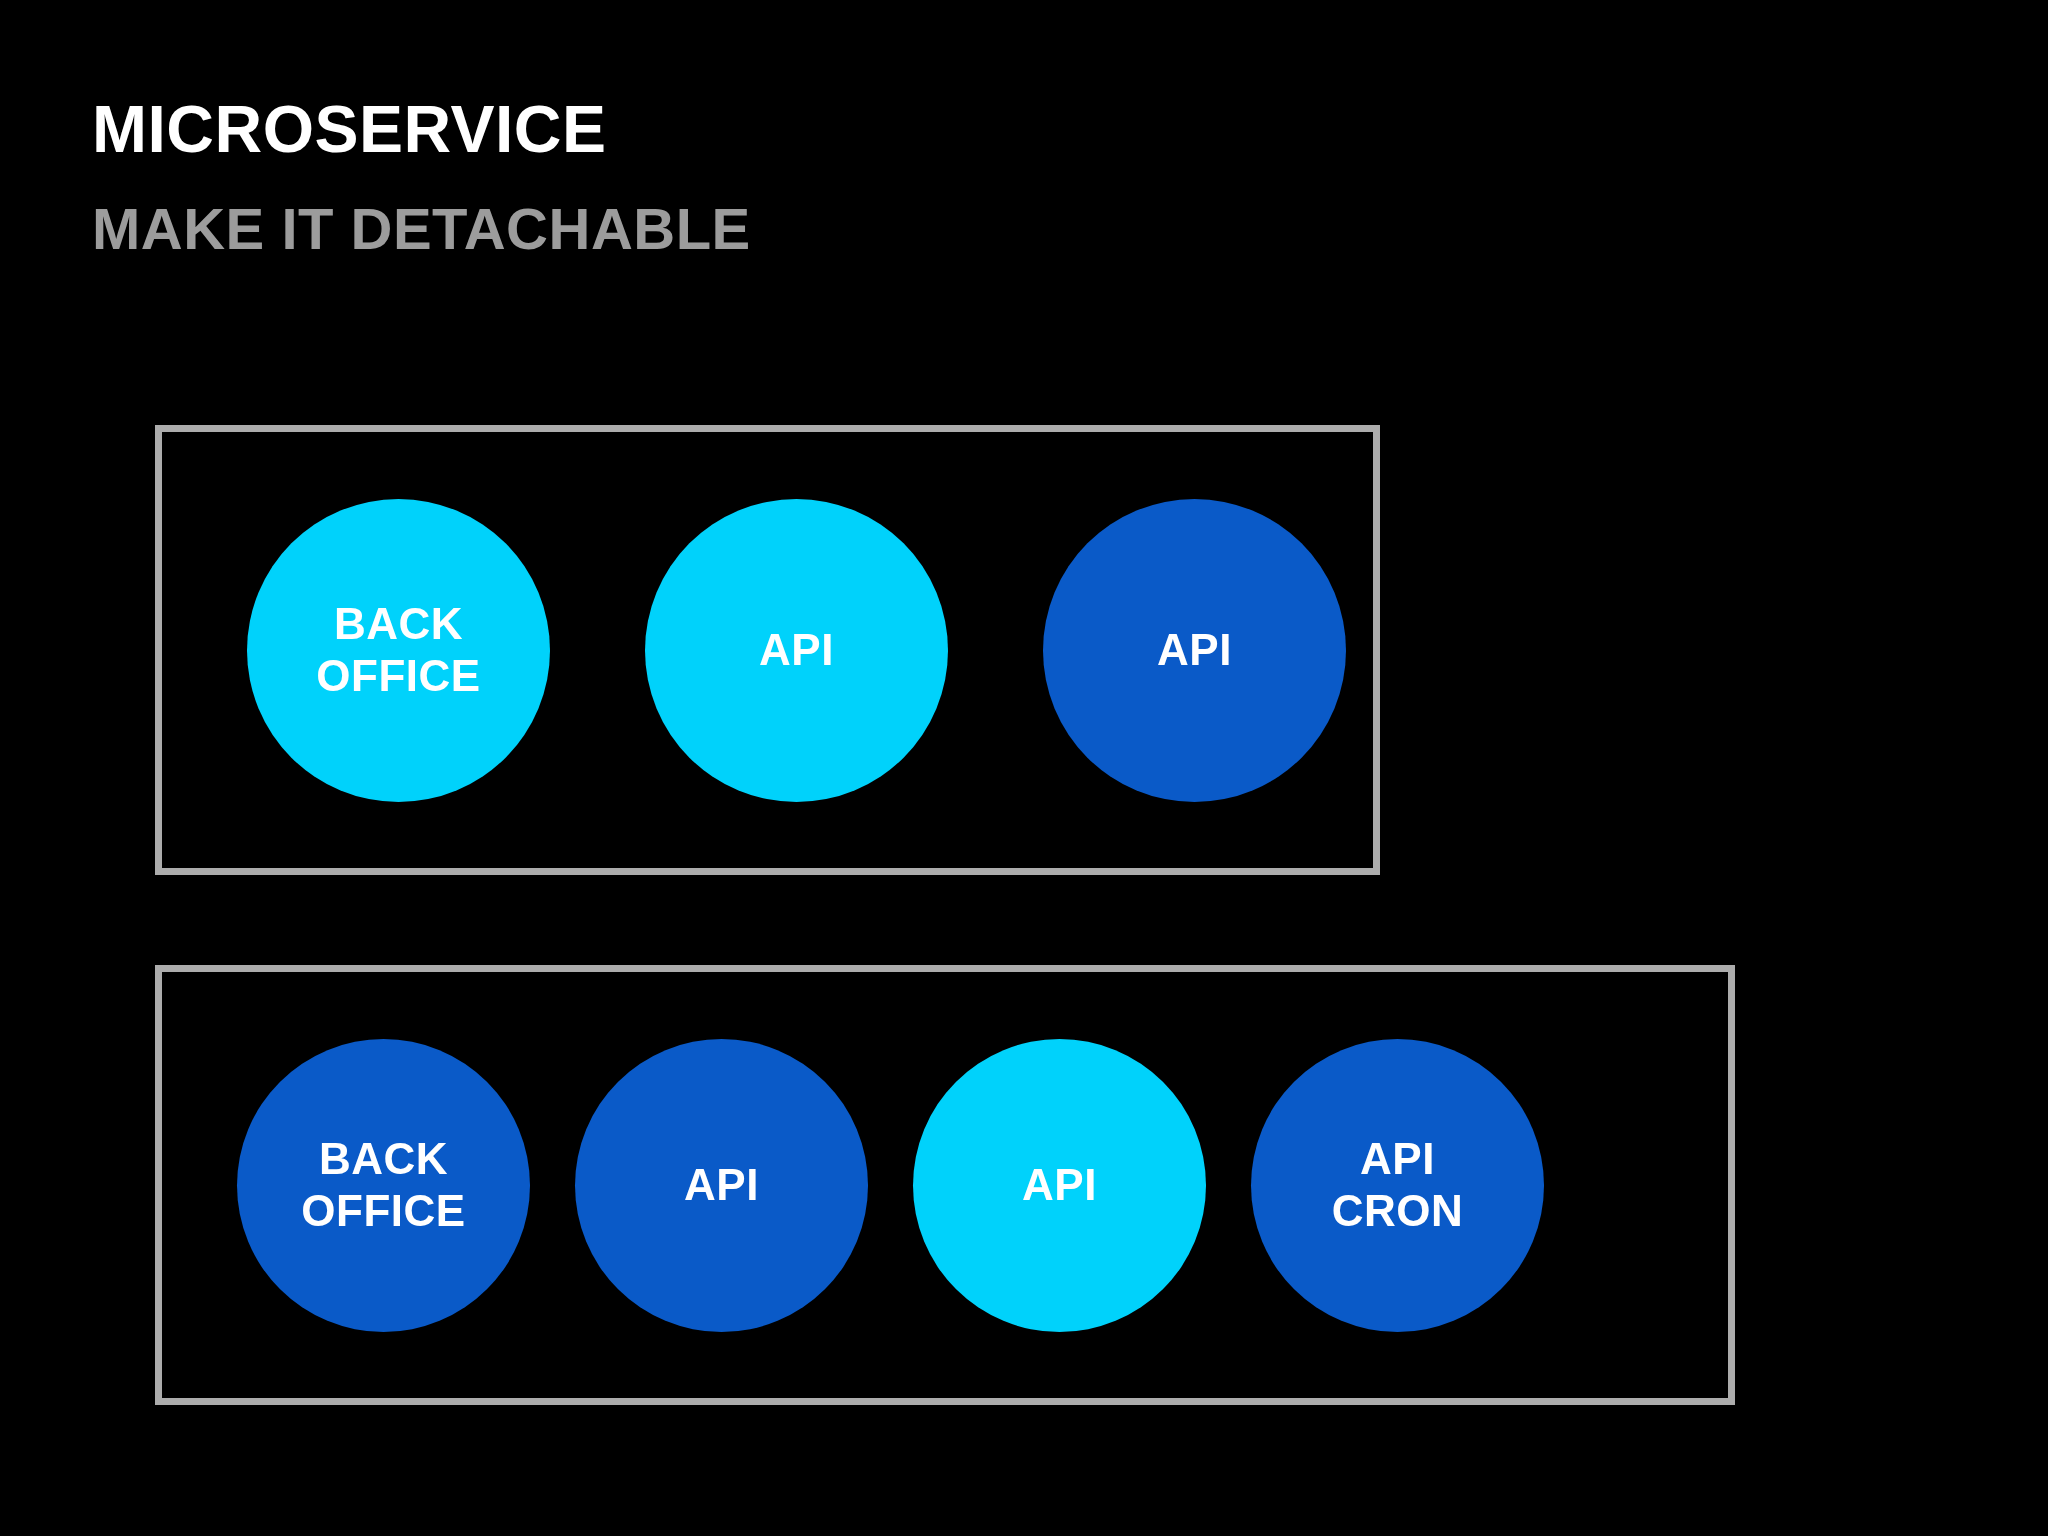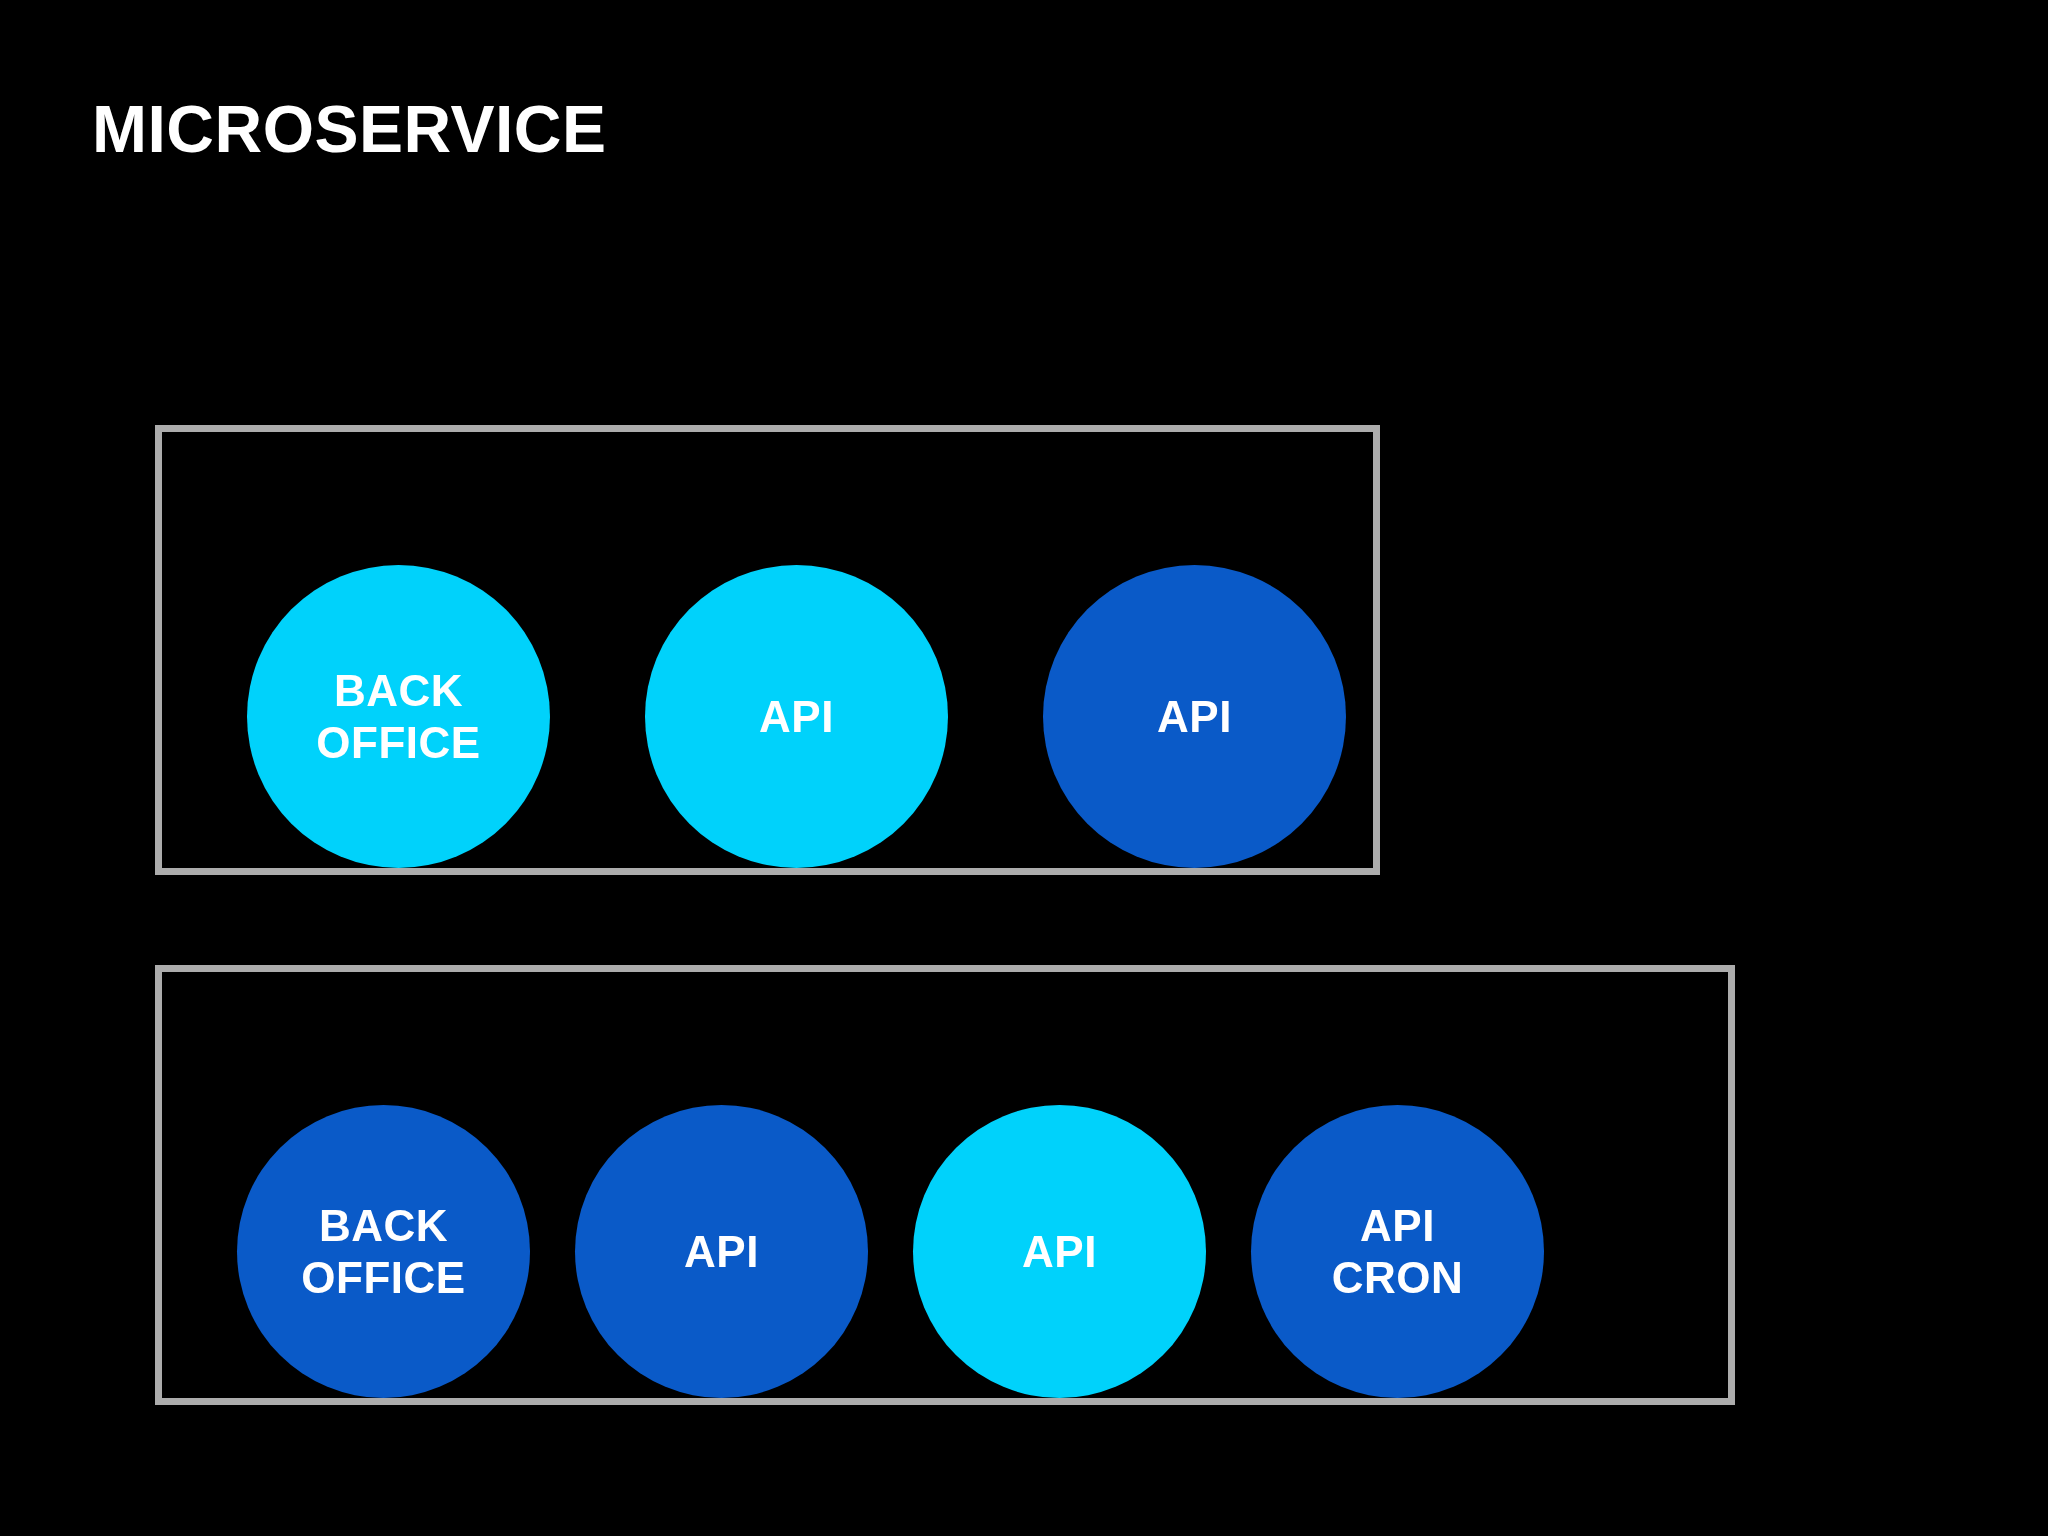--- a/index.html
+++ b/index.html
@@ -66,21 +66,21 @@
     left: 155px;
     top: 965px;
     width: 1580px;
     height: 440px;
   }
 
   
   .circle-row {
     position: absolute;
     display: flex;
-    align-items: flex-end;
+    align-items: center;
   }
   #circle-row-1 {
     left: 85px;
     top: 0;
     height: 100%;
     gap: 95px;
   }
   #circle-row-2 {
     left: 75px;
     top: 0;
@@ -107,20 +107,21 @@
 
   .node-label { display: block; white-space: pre-line; }
 </style>
 </head>
 <body style="background-color: rgb(0, 0, 0);">
 
 <div id="slide" style="background-color: rgb(0, 0, 0); border-radius: 7px;">
 
   <div class="heading-block">
     <h1 class="title" style="color: rgb(255, 255, 255);">MICROSERVICE</h1>
+    <h2 class="subtitle" style="color: rgb(156, 156, 156);">MAKE IT DETACHABLE</h2>
   </div>
 
   <div class="group-box" id="group-box-1" style="border-color: rgb(172, 172, 172);">
     <div class="circle-row" id="circle-row-1">
 
       <div class="node-circle" style="background-color: rgb(0, 210, 251);">
         <span class="node-label">BACK
 OFFICE</span>
       </div>
 

